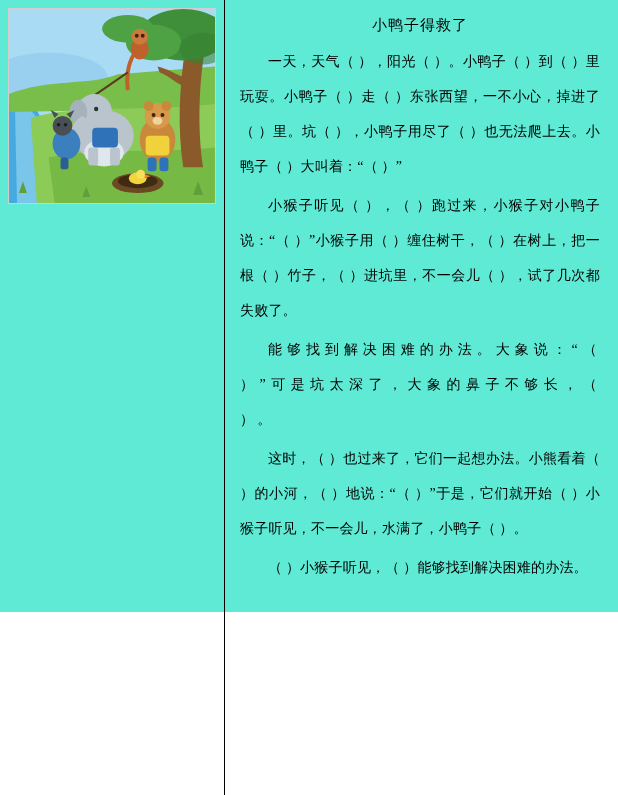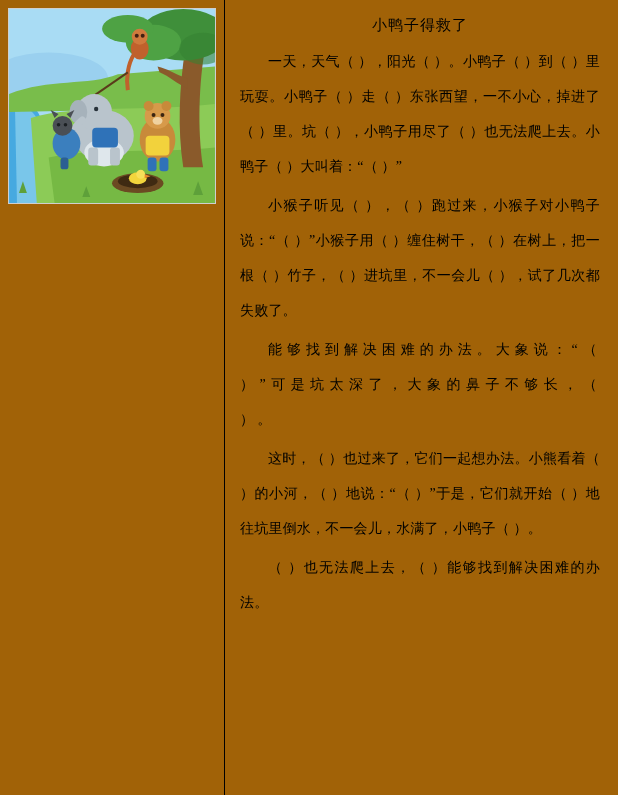--- a/index.html
+++ b/index.html
@@ -10,22 +10,22 @@
   body {
     width: 618px;
     height: 795px;
     font-family: "Liberation Serif", "DejaVu Serif", serif;
     color: #000000;
     overflow: hidden;
   }
   .page {
     position: relative;
     width: 618px;
-    height: 795px;
-    background: #a16207;
+    height: 612px;
+    background: #5eead4;
     box-sizing: border-box;
   }
 
   
   .left-col {
     position: absolute;
     left: 0;
     top: 0;
     width: 225px;
     height: 795px;
@@ -163,17 +163,17 @@
       </svg>
     </div>
   </div>
 
   <div class="right-col">
     <div class="doc-title">小鸭子得救了</div>
 
     <p class="para indent">一天，天气（      ），阳光（      ）。小鸭子（            ）到（      ）里玩耍。小鸭子（      ）走（      ）东张西望，一不小心，掉进了（      ）里。坑（      ），小鸭子用尽了（            ）也无法爬上去。小鸭子（        ）大叫着：“（                ）”</p>
     <p class="para indent">小猴子听见（        ），（      ）跑过来，小猴子对小鸭子说：“（              ）”小猴子用（      ）缠住树干，（        ）在树上，把一根（        ）竹子，（      ）进坑里，不一会儿（            ），试了几次都失败了。</p>
     <p class="para indent spaced">能够找到解决困难的办法。大象说：“（                        ）”可是坑太深了，大象的鼻子不够长，（                  ）。</p>
-    <p class="para indent">这时，（      ）也过来了，它们一起想办法。小熊看着（        ）的小河，（        ）地说：“（                            ）”于是，它们就开始（      ）地往坑里倒水，不一会儿，水满了，小鸭子（              ）。</p>
-    <p class="para indent">（      ）也无法爬上去，（      ）能够找到解决困难的办法。</p>
+    <p class="para indent">这时，（      ）也过来了，它们一起想办法。小熊看着（        ）的小河，（        ）地说：“（                            ）”于是，它们就开始（      ）小猴子听见，不一会儿，水满了，小鸭子（              ）。</p>
+    <p class="para indent">（      ）小猴子听见，（      ）能够找到解决困难的办法。</p>
   </div>
 
 </div>
 
 </body></html>

